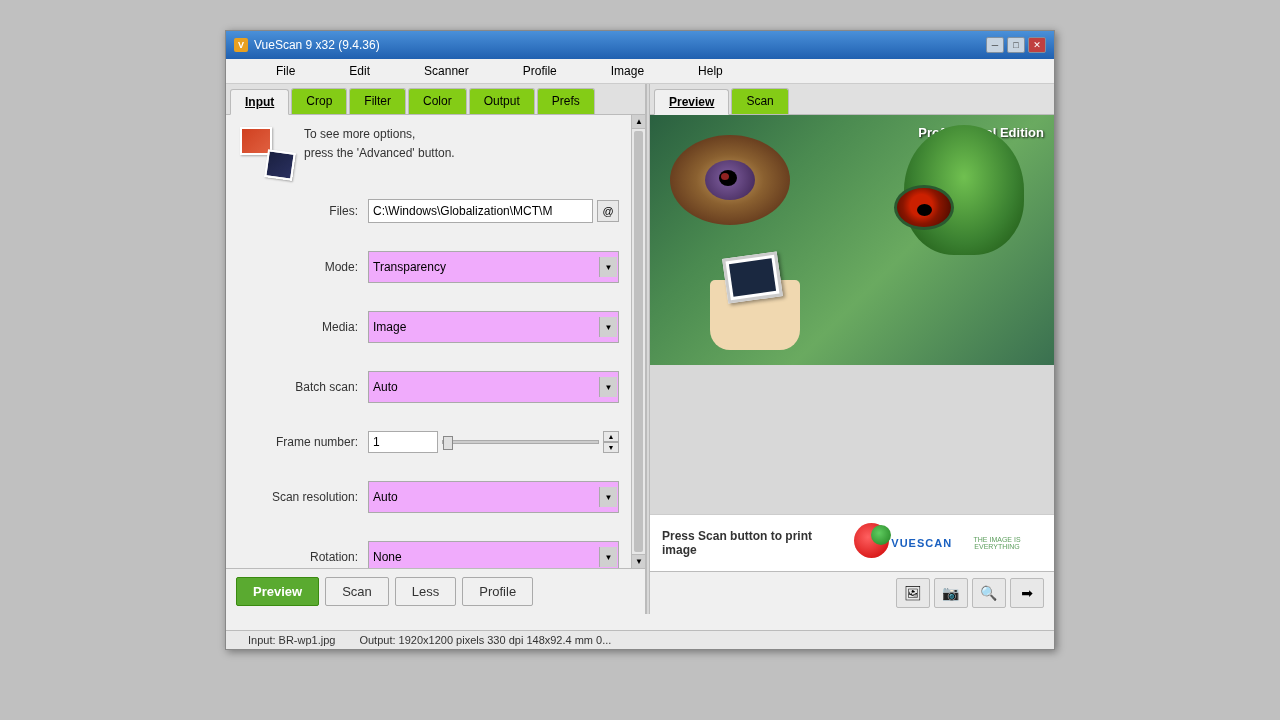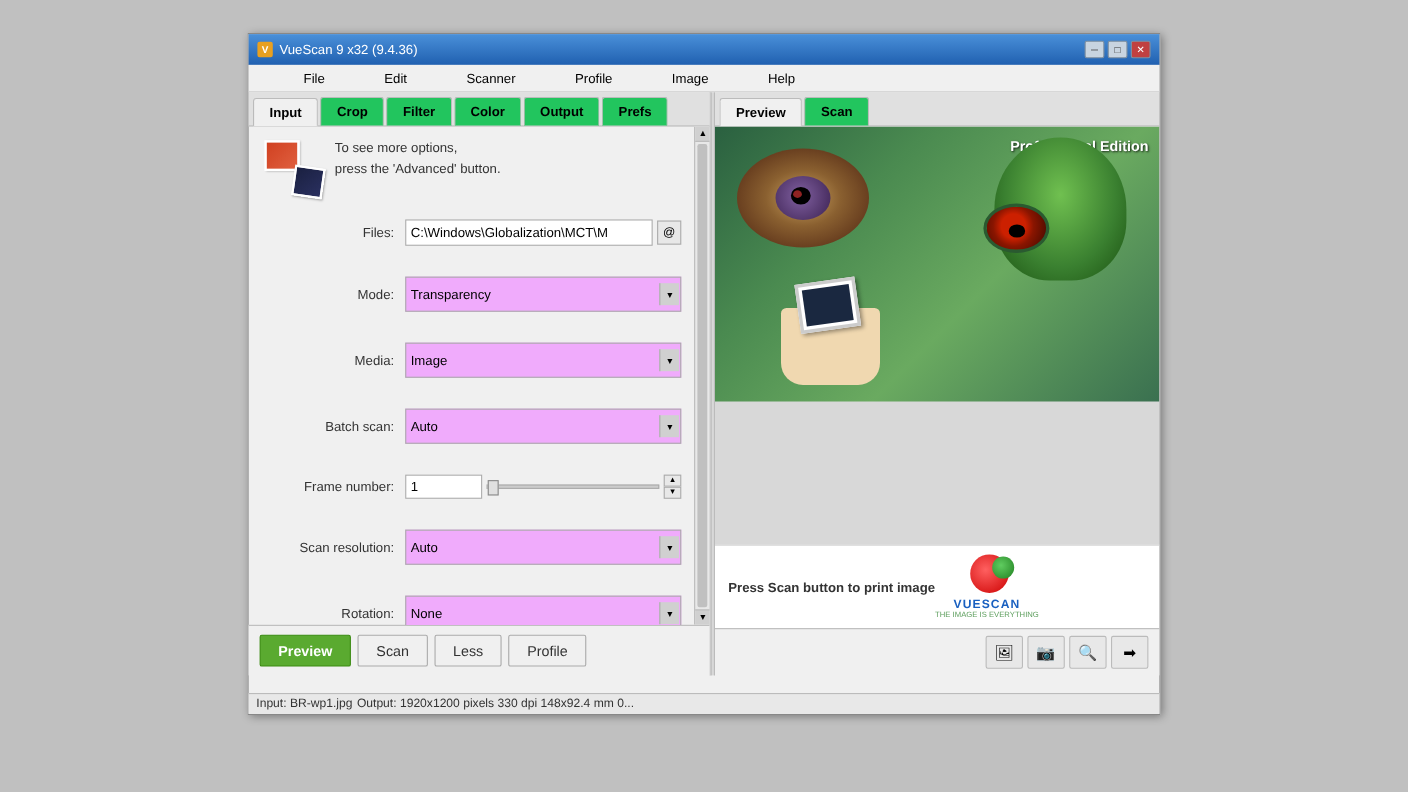--- a/index.html
+++ b/index.html
@@ -106,33 +106,33 @@
       display: flex;
       background: #e0e0e0;
       border-bottom: 1px solid #bbb;
       padding-top: 4px;
       padding-left: 4px;
     }
     .tab {
       padding: 5px 14px;
       border: 1px solid #bbb;
       border-bottom: none;
-      background: #22c55e;
+      background: #84cc16;
       cursor: pointer;
       border-radius: 3px 3px 0 0;
       margin-right: 2px;
       font-size: 12px;
-      font-weight: bold;
     }
     .tab.active {
       background: #f0f0f0;
       border-bottom: 1px solid #f0f0f0;
       font-weight: bold;
       position: relative;
       top: 1px;
+      text-decoration: underline;
     }
 
     
     .form-area {
       flex: 1;
       overflow-y: auto;
       padding: 10px 12px;
       position: relative;
     }
 
@@ -391,21 +391,21 @@
       justify-content: flex-start;
       border-top: 1px solid #ccc;
     }
     .press-scan-text {
       font-size: 12px;
       color: #333;
       font-weight: bold;
     }
     .vuescan-logo {
       display: flex;
-      flex-direction: column;
+      flex-direction: row;
       align-items: center;
     }
     .vuescan-logo-icon {
       width: 50px;
       height: 40px;
       position: relative;
     }
     .logo-circle {
       width: 35px;
       height: 35px;
@@ -455,25 +455,25 @@
       cursor: pointer;
       display: flex; align-items: center; justify-content: center;
       font-size: 14px;
       border-radius: 2px;
     }
 
     
     .status-bar {
       background: #e8e8e8;
       border-top: 1px solid #bbb;
-      padding: 3px 7px;
+      padding: 3px 22px;
       font-size: 11px;
       color: #333;
       display: flex;
-      gap: 4px;
+      gap: 24px;
       margin-top: 16px;
     }
 
     
     .icon-sim {
       width: 56px;
       height: 56px;
       position: relative;
       flex-shrink: 0;
     }

